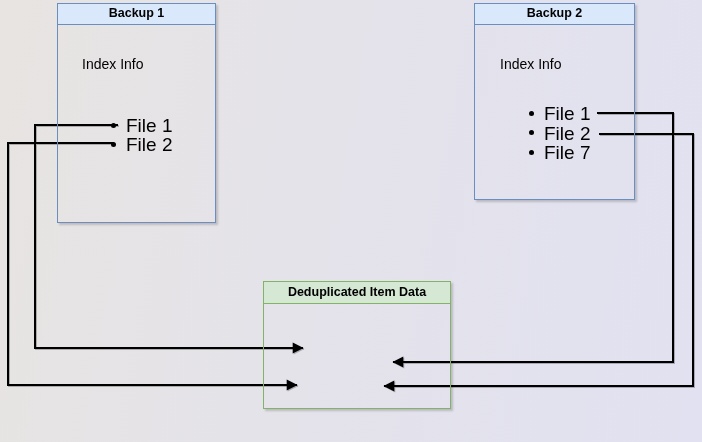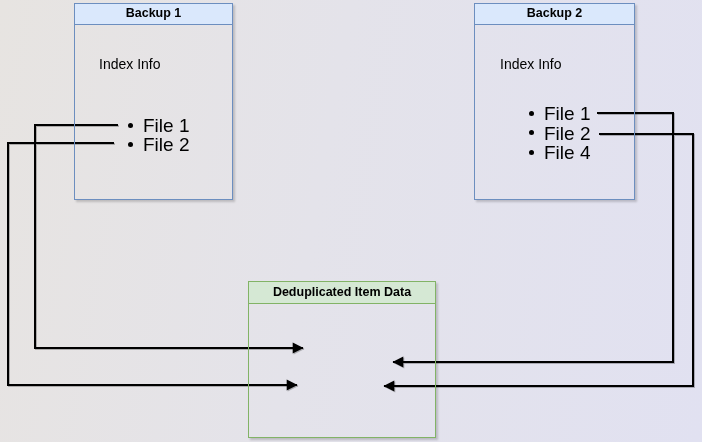--- a/index.html
+++ b/index.html
@@ -49,23 +49,23 @@
   ul.filelist li::before {
     content:"";
     display:inline-block;
     width:5px; height:5px;
     border-radius:50%;
     background:#000;
     margin-right:10px;
     vertical-align:middle;
     margin-bottom:3px;
   }
-  #backup1 { left:74px;  top:3px;   width:159px; height:197px; }
+  #backup1 { left:57px;  top:3px;   width:159px; height:220px; }
   #backup2 { left:474px; top:3px;   width:161px; height:197px; }
-  #dedup   { left:248px; top:281px; width:188px; height:157px; }
+  #dedup   { left:263px; top:281px; width:188px; height:128px; }
 
   #backup1 .subtitle { left:24px; top:52px; }
   #backup2 .subtitle { left:25px; top:52px; }
 
   #backup1 ul.filelist { left:53px; top:112px; }
   #backup1 ul.filelist li { line-height:19px; }
   #backup2 ul.filelist { left:54px; top:100px; }
   #backup2 ul.filelist li { line-height:19.5px; }
   #dedup   ul.filelist { left:55px; top:56px; }
   #dedup   ul.filelist li { line-height:18px; }
@@ -109,21 +109,21 @@
       <li>File 2</li>
     </ul>
   </div>
 
   <div class="box blue" id="backup2">
     <div class="box-header">Backup 2</div>
     <div class="subtitle">Index Info</div>
     <ul class="filelist">
       <li>File 1</li>
       <li>File 2</li>
-      <li>File 4</li>
+      <li>File 7</li>
     </ul>
   </div>
 
   <div class="box green" id="dedup">
     <div class="box-header">Deduplicated Item Data</div>
   </div>
 
 </div>
 
 </body></html>

